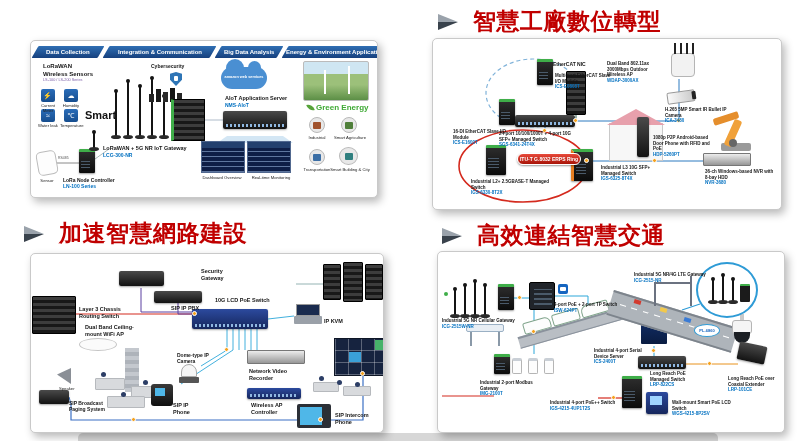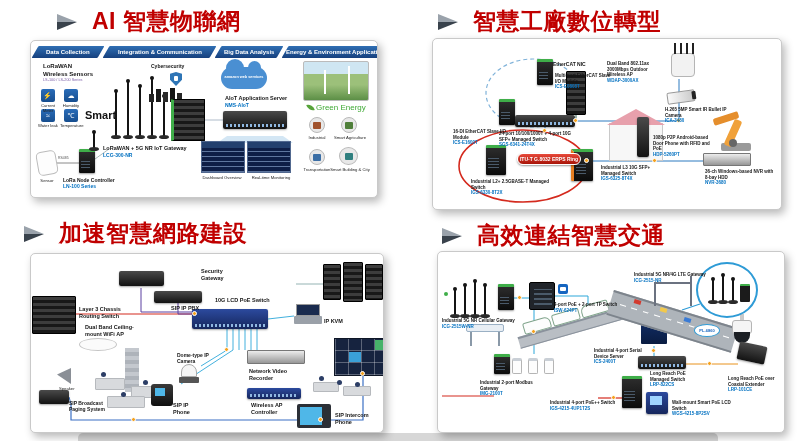--- a/index.html
+++ b/index.html
@@ -65,27 +65,20 @@
         repeating-linear-gradient(90deg,rgba(255,255,255,.3) 0 1px,transparent 1px 13px),
         repeating-linear-gradient(0deg,rgba(255,255,255,.3) 0 1px,transparent 1px 12px)}
   .gdesk{position:absolute;background:#d8dadd;border:1px solid #b6b9bd;border-radius:1px}
   .pers{position:absolute;width:5px;height:5px;border-radius:50%;background:#2c3e66}
 </style>
 </head>
 <body>
 
 <div class="slide">
 
-  <div class="hd" style="left:55px;top:6px">
-    <svg width="24" height="20" viewBox="0 0 24 20">
-      <polygon points="2,2 22,10 2,10" fill="#9aa2ab"></polygon>
-        <polygon points="2,10 22,10 2,18" fill="#39424c"></polygon>
-    </svg>
-    <span class="t">AI 智慧物聯網</span>
-  </div>
   <div class="hd" style="left:436px;top:6px">
     <svg width="24" height="20" viewBox="0 0 24 20">
       <polygon points="2,2 22,10 2,10" fill="#9aa2ab"></polygon>
         <polygon points="2,10 22,10 2,18" fill="#39424c"></polygon>
     </svg>
     <span class="t">智慧工廠數位轉型</span>
   </div>
   <div class="hd" style="left:22px;top:218px">
     <svg width="24" height="20" viewBox="0 0 24 20">
       <polygon points="2,2 22,10 2,10" fill="#9aa2ab"></polygon>
@@ -194,21 +187,21 @@
     <div class="screen" style="left:216px;top:100px;width:44px;height:32px"></div>
     <span class="lbl cap c" style="left:163px;top:134px;width:56px">Dashboard Overview</span>
     <span class="lbl cap c" style="left:212px;top:134px;width:56px">Real-time Monitoring</span>
 
     <div class="photo" style="left:272px;top:20px;width:66px;height:40px">
       <span class="turb" style="left:20px;top:8px;height:24px"></span>
       <span class="turb" style="left:44px;top:4px;height:28px"></span>
     </div>
     <div class="lbl" style="left:276px;top:62px;display:flex;align-items:center">
       <span class="leaf"></span>
-      <span style="font-size:8px;font-weight:normal;color:#3faa35">Green Energy</span>
+      <span style="font-size:8px;font-weight:bold;color:#3faa35">Green Energy</span>
     </div>
 
     <div class="appc" style="left:278px;top:76px;width:16px;height:16px">
         <span style="background:#a0522d"></span>
       </div>
     <div class="appc" style="left:310px;top:76px;width:16px;height:16px">
         <span style="background:#4f7f3a"></span>
       </div>
     <div class="appc" style="left:278px;top:108px;width:16px;height:16px">
         <span style="background:#3b6ea5"></span>

